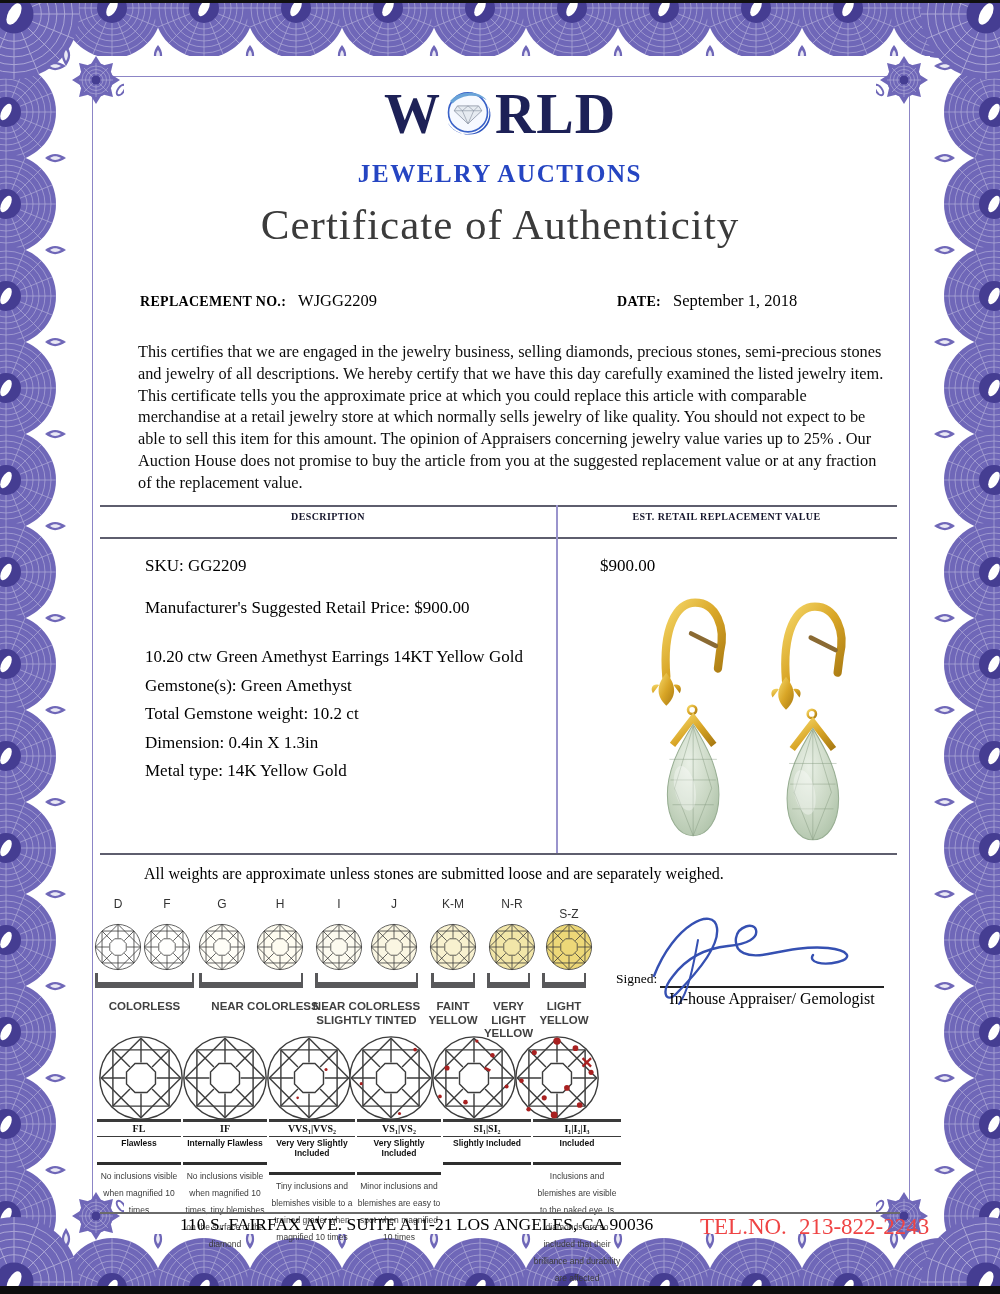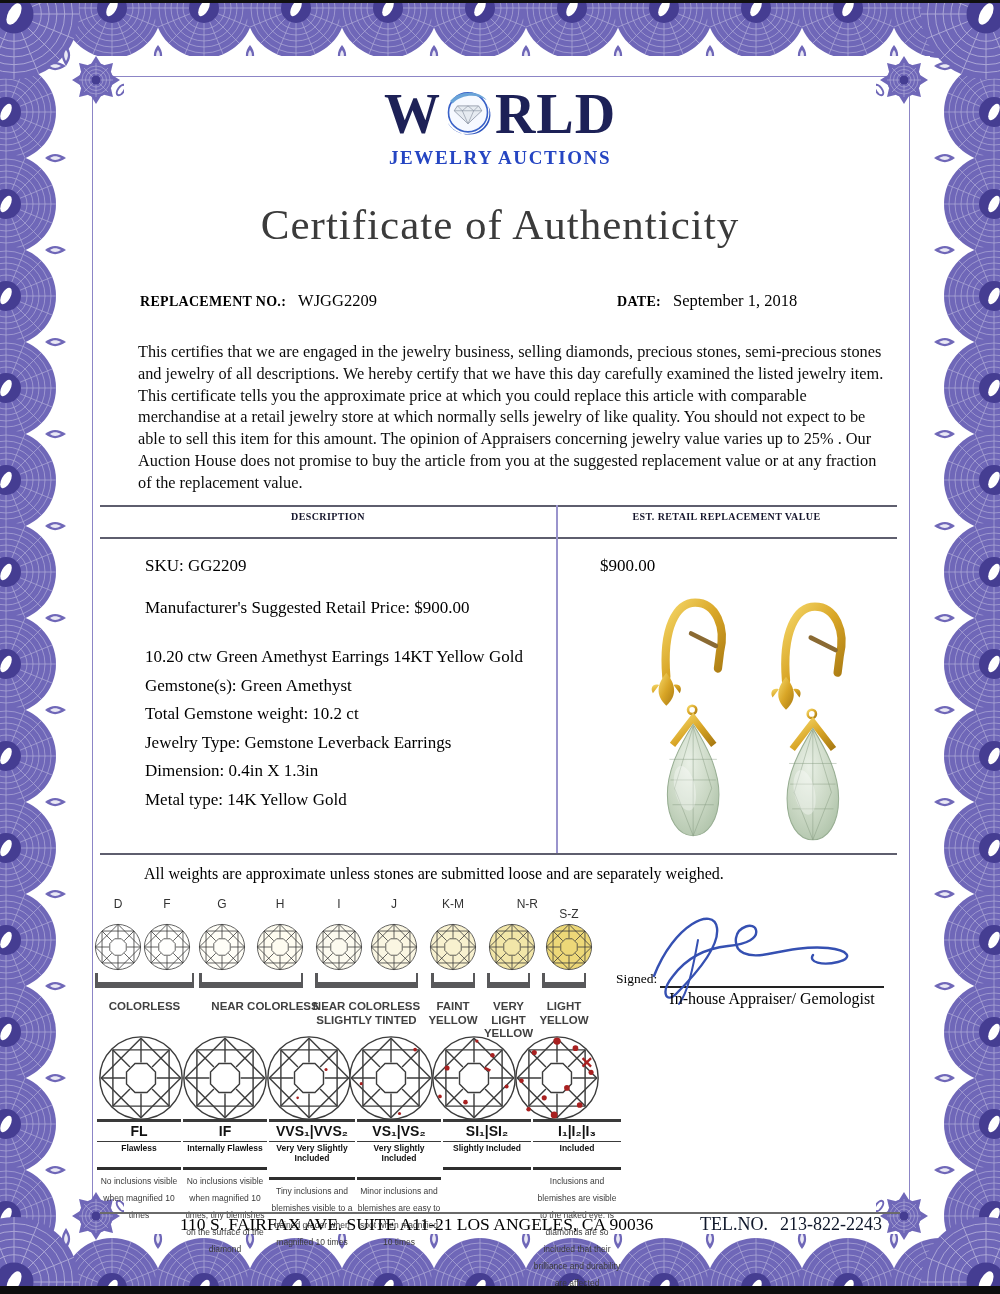--- a/index.html
+++ b/index.html
@@ -10,21 +10,21 @@
   .edge-bottom{position:absolute;left:0;top:1286px;width:100%;height:8px;background:#0d0d0d;z-index:6;}
   .card{position:absolute;left:70px;top:56px;width:860px;height:1178px;background:#ffffff;z-index:2;}
   .frame{position:absolute;left:92px;top:76px;width:816px;height:1136px;border:1.6px solid #8c85c6;z-index:3;pointer-events:none;}
   .flourish{position:absolute;z-index:4;}
   .content{position:absolute;left:0;top:0;width:1000px;height:1294px;z-index:5;}
 
   
   .logo{position:absolute;left:0;top:84px;width:100%;text-align:center;}
   .logo-word{font-weight:bold;font-size:56px;color:#1d2157;letter-spacing:1px;line-height:60px;}
   .globe{vertical-align:-7px;margin:0 1px;}
-  .tagline{font-family:"Liberation Serif",serif;font-weight:bold;font-size:19px;color:#2545c2;letter-spacing:1.6px;margin-top:3px;}
+  .tagline{font-family:"Liberation Serif",serif;font-weight:bold;font-size:25px;color:#2545c2;letter-spacing:1.6px;margin-top:16px;}
 
   .title{position:absolute;left:0;top:200px;width:100%;text-align:center;font-size:43px;color:#3b3b3b;letter-spacing:1px;}
 
   .cert-label{font-weight:bold;font-size:14px;letter-spacing:.3px;color:#000;}
   .cert-value{font-size:16.5px;color:#000;margin-left:8px;}
   .cert-no{position:absolute;left:140px;top:291px;}
   .cert-date{position:absolute;left:617px;top:291px;}
 
   .body-par{position:absolute;left:138px;top:341px;width:747px;font-size:16.3px;line-height:21.8px;color:#0c0c0c;}
 
@@ -50,28 +50,28 @@
   
   .signed-label{position:absolute;left:616px;top:971px;font-size:13.5px;color:#000;}
   .sig-line{position:absolute;left:660px;top:986px;width:224px;height:1.5px;background:#222;}
   .sig-svg{position:absolute;left:636px;top:896px;}
   .signer-title{position:absolute;left:656px;top:990px;width:232px;text-align:center;font-size:16px;color:#000;}
 
   
   .kdiam{position:absolute;top:1034px;}
   .ccol{position:absolute;top:1119px;width:84px;border-top:3px solid #3a3a3a;
         font-family:"Liberation Sans",sans-serif;text-align:center;}
-  .ccol .code{font-size:14px;font-weight:bold;color:#111;padding:1px 0 2px;border-bottom:1.5px solid #3a3a3a;}
+  .ccol .code{font-size:10px;font-weight:bold;color:#111;padding:1px 0 2px;border-bottom:1.5px solid #3a3a3a;font-family:Liberation Serif, serif;}
   .ccol .name{font-size:8.5px;font-weight:bold;color:#111;padding:1px 0 14px;border-bottom:3px solid #2e2e2e;}
   .ccol .desc{font-size:8.5px;line-height:17px;color:#3b3b3b;padding-top:3px;}
 
   
   .footer-line{position:absolute;left:100px;top:1212px;width:800px;height:1.5px;background:#6a6a6a;}
   .addr{position:absolute;left:180px;top:1214px;font-size:17.5px;color:#000;}
-  .tel{position:absolute;left:700px;top:1214px;font-size:18px;color:#0f172a;}
+  .tel{position:absolute;left:700px;top:1214px;font-size:23px;color:#ef4444;}
   .tel .num{margin-left:12px;}
 </style>
 </head>
 <body>
 
 <div class="page">
 
   
   <svg class="border-svg" width="1000" height="1294">
     <defs>
@@ -281,21 +281,20 @@
     <div class="th" style="left:100px;width:456px;">DESCRIPTION</div>
     <div class="th" style="left:556px;width:341px;">EST. RETAIL REPLACEMENT VALUE</div>
 
     
     <div class="cell" style="left:145px;top:556px;">SKU: GG2209</div>
     <div class="cell" style="left:145px;top:598px;">Manufacturer's Suggested Retail Price: $900.00</div>
     <div class="cell details" style="left:145px;top:643px;width:420px;">
       <div>10.20 ctw Green Amethyst Earrings 14KT Yellow Gold</div>
       <div>Gemstone(s): Green Amethyst</div>
       <div>Total Gemstone weight: 10.2 ct</div>
-      <div>Jewelry Type: Gemstone Leverback Earrings</div>
       <div>Dimension: 0.4in X 1.3in</div>
       <div>Metal type: 14K Yellow Gold</div>
     </div>
     <div class="cell" style="left:600px;top:556px;">$900.00</div>
 
     
     <svg style="position:absolute;left:628px;top:586px;" width="250" height="260" viewBox="0 0 240 252">
       <defs>
         <linearGradient id="gold" x1="0" y1="0" x2="1" y2="1">
           <stop offset="0" stop-color="#f6d96b"></stop>
@@ -341,21 +340,21 @@
       </svg>
 
     
     <div class="grade-letter" style="left:92px;">D</div>
     <div class="grade-letter" style="left:141px;">F</div>
     <div class="grade-letter" style="left:196px;">G</div>
     <div class="grade-letter" style="left:254px;">H</div>
     <div class="grade-letter" style="left:313px;">I</div>
     <div class="grade-letter" style="left:368px;">J</div>
     <div class="grade-letter" style="left:427px;">K-M</div>
-    <div class="grade-letter" style="left:486px;text-align:right;">N-R</div>
+    <div class="grade-letter" style="left:486px;">N-R</div>
     <div class="grade-letter" style="left:543px;margin-top:10px;">S-Z</div>
 
     
     <svg class="cdiam" style="left:93px;" width="50" height="50" viewBox="-31 -31 62 62">
         <circle r="28" stroke="#3c3c3c" fill="#ffffff"></circle>
         <use href="#facets"></use>
       </svg>
     <svg class="cdiam" style="left:142px;" width="50" height="50" viewBox="-31 -31 62 62">
         <circle r="28" stroke="#3c3c3c" fill="#fffffd"></circle>
         <use href="#facets"></use>

